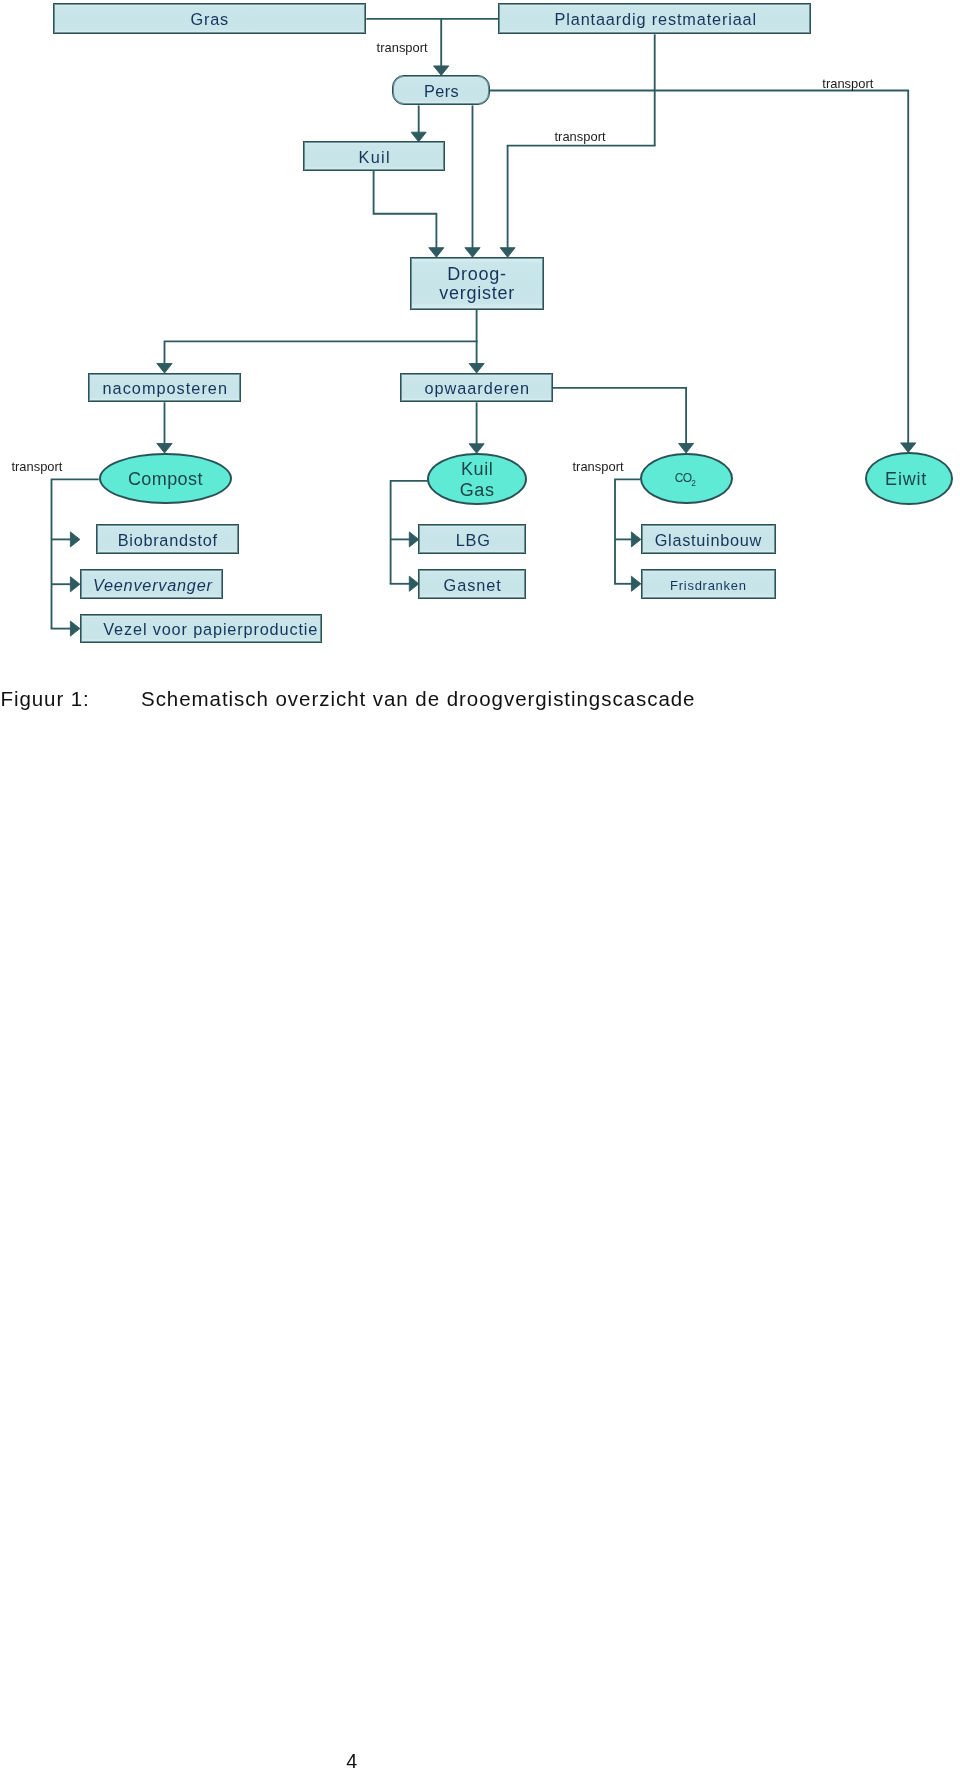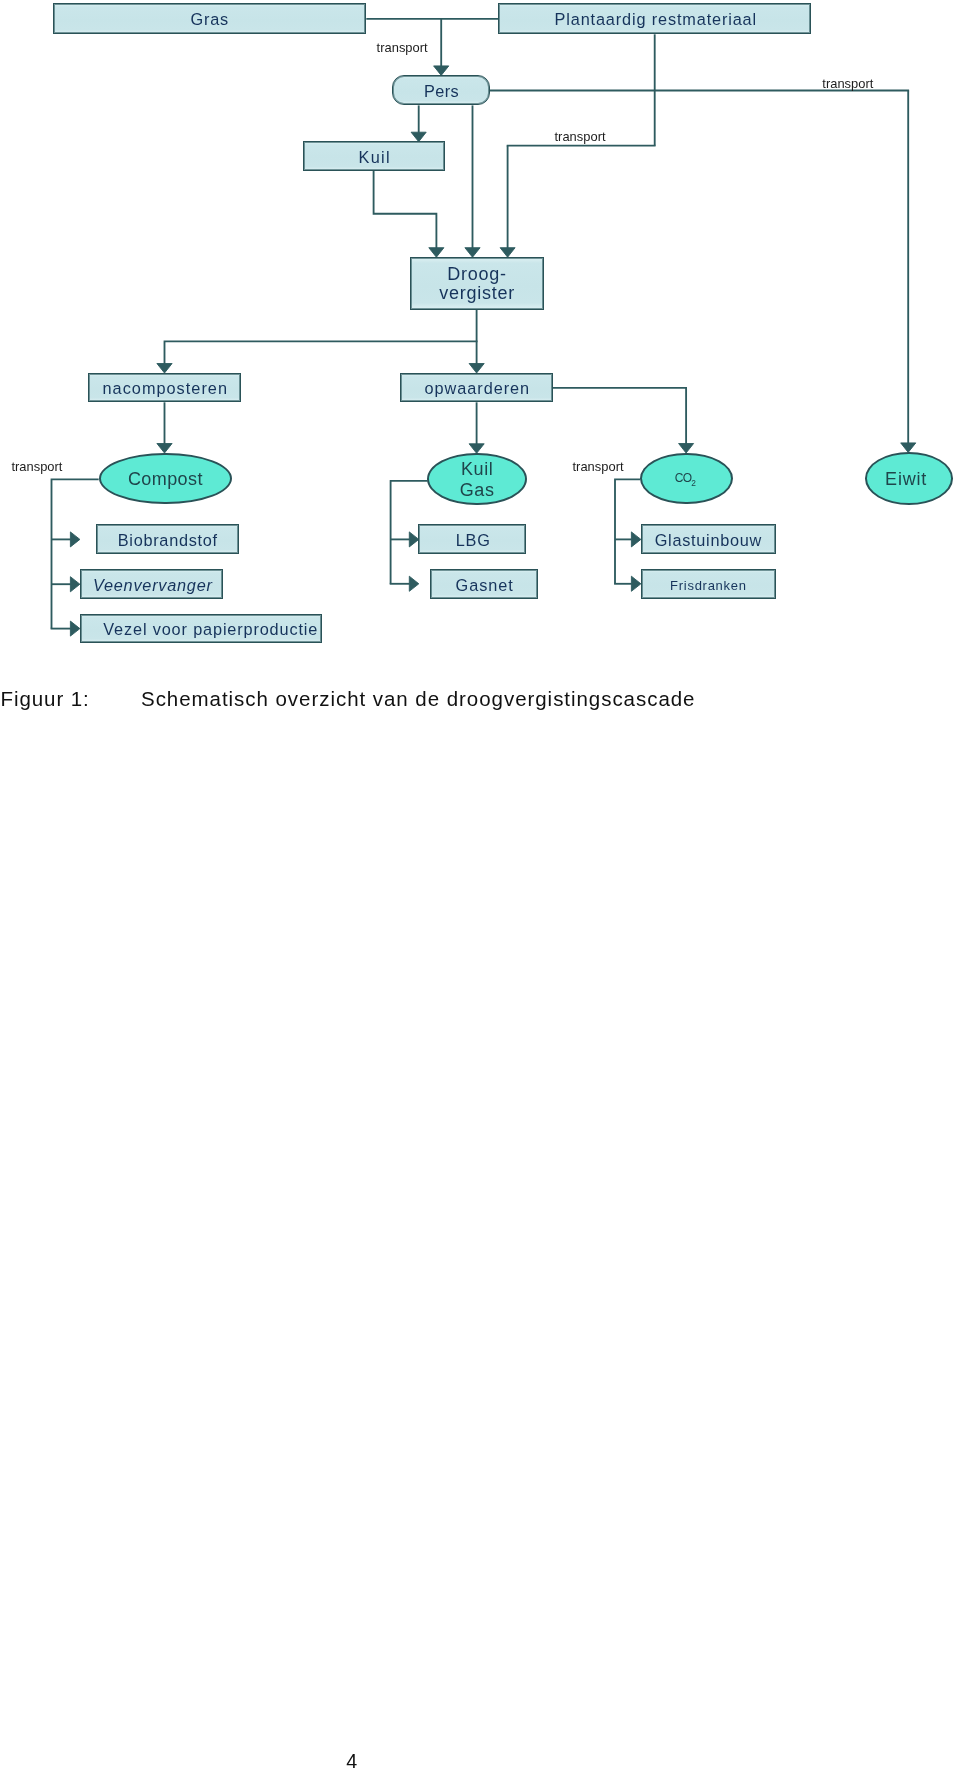--- a/index.html
+++ b/index.html
@@ -116,21 +116,21 @@
 </div>
 <div class="node rect" id="n-veenvervanger" style="left:79.5px;top:569.4px;width:143.9px;height:29.4px;font-size:16.30px;letter-spacing:0.76px;line-height:19.1px;font-style:italic;">
 <span class="lbl" style="margin-right:-2.76px">Veenvervanger</span>
 </div>
 <div class="node rect" id="n-vezel" style="left:79.5px;top:614.0px;width:242.2px;height:29.4px;font-size:16.30px;letter-spacing:0.85px;line-height:19.1px;padding-left:16px;">
 <span class="lbl" style="margin-right:-4.25px">Vezel voor papierproductie</span>
 </div>
 <div class="node rect" id="n-lbg" style="left:418.4px;top:524.4px;width:107.6px;height:29.4px;font-size:16.30px;letter-spacing:0.85px;line-height:19.1px;">
 <span class="lbl" style="margin-right:-2.05px">LBG</span>
 </div>
-<div class="node rect" id="n-gasnet" style="left:418.4px;top:569.4px;width:107.6px;height:29.4px;font-size:16.30px;letter-spacing:0.95px;line-height:19.1px;margin-left:12px;">
+<div class="node rect" id="n-gasnet" style="left:418.4px;top:569.4px;width:107.6px;height:29.4px;font-size:16.30px;letter-spacing:0.95px;line-height:19.1px;">
 <span class="lbl" style="margin-right:-0.95px">Gasnet</span>
 </div>
 <div class="node rect" id="n-glastuinbouw" style="left:640.5px;top:524.4px;width:135.1px;height:29.4px;font-size:16.30px;letter-spacing:0.73px;line-height:19.1px;">
 <span class="lbl" style="margin-right:-0.73px">Glastuinbouw</span>
 </div>
 <div class="node rect" id="n-frisdranken" style="left:640.5px;top:569.4px;width:135.1px;height:29.4px;font-size:13px;letter-spacing:0.73px;line-height:19.1px;">
 <span class="lbl" style="margin-right:-0.73px">Frisdranken</span>
 </div>
 <div class="elabel" style="left:376.6px;top:41.6px;">transport</div>
 <div class="elabel" style="left:822.3px;top:77.5px;">transport</div>

